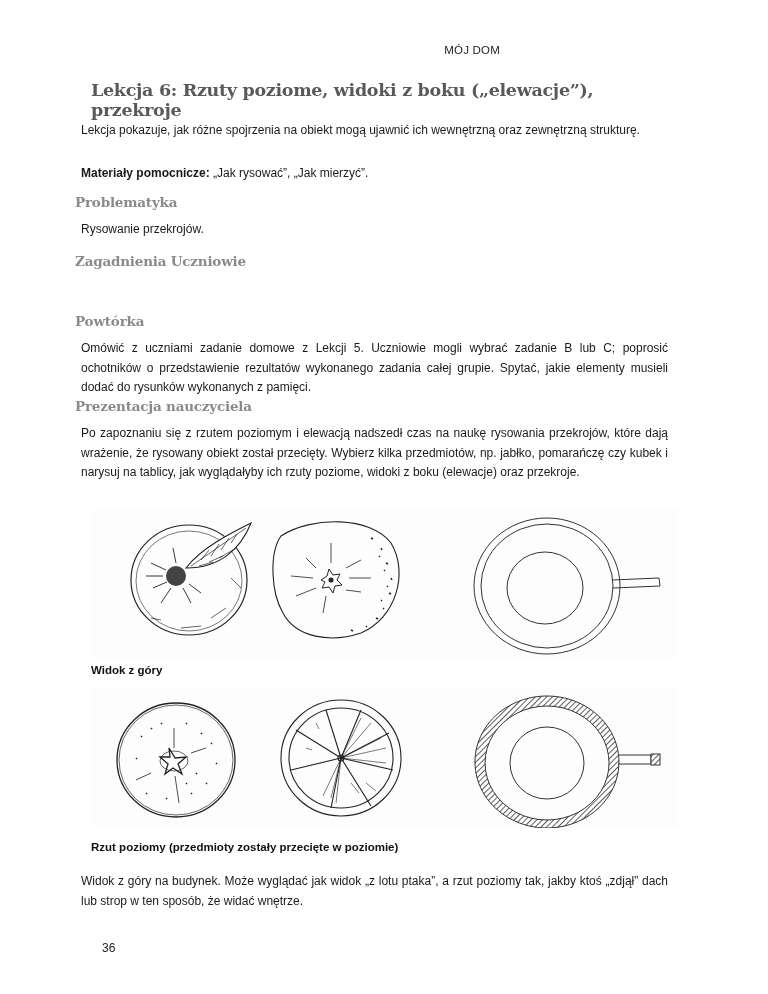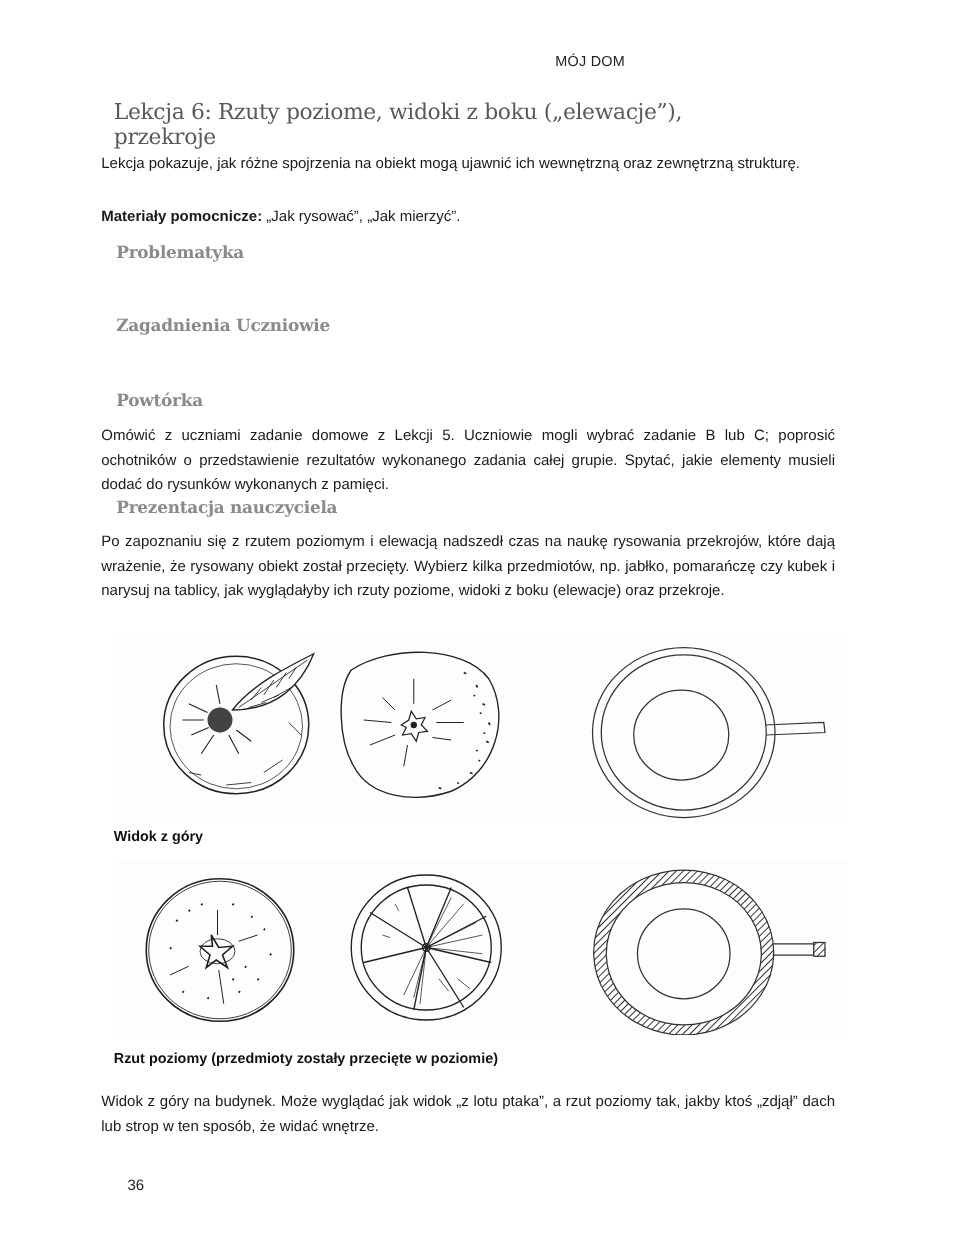--- a/index.html
+++ b/index.html
@@ -1,21 +1,21 @@
 <!DOCTYPE html>
 <html><head>
 <meta charset="utf-8">
 <style>
   html, body { margin: 0; padding: 0; background: #ffffff; }
   body { width: 768px; height: 994px; position: relative; overflow: hidden; font-family: "Liberation Sans", sans-serif; color: #1a1a1a; }
   .page { position: absolute; left: 0; top: 0; width: 620px; height: 994px; }
   .running-header { position: absolute; right: 120px; top: 44px; font-size: 11.5px; letter-spacing: 0.2px; color: #222; }
-  .title { position: absolute; left: 91px; top: 80px; font-family: "DejaVu Serif", serif; font-weight: normal; font-size: 17.5px; color: #595959; letter-spacing: -0.3px; }
+  .title { position: absolute; left: 91px; top: 80px; font-family: "DejaVu Serif", serif; font-weight: bold; font-size: 17.5px; color: #595959; letter-spacing: -0.3px; }
   .para { position: absolute; left: 81px; width: 587px; font-size: 12px; line-height: 19.5px; text-align: justify; color: #1a1a1a; }
-  .h2 { position: absolute; left: 93px; font-family: "DejaVu Serif", serif; font-weight: bold; font-size: 13.5px; color: #8a8a8a; letter-spacing: -0.2px; }
+  .h2 { position: absolute; left: 75px; font-family: "DejaVu Serif", serif; font-weight: bold; font-size: 13.5px; color: #8a8a8a; letter-spacing: -0.2px; }
   .b { font-weight: bold; }
   .caption { position: absolute; left: 91px; font-size: 11.5px; font-weight: bold; color: #111; }
   .figure { position: absolute; left: 91px; width: 587px; background: #fdfdfd; }
   .page-number { position: absolute; left: 102px; top: 941px; font-size: 12px; color: #222; }
   svg { display: block; }
 </style>
 </head>
 <body>
 
 <div class="page">
@@ -24,20 +24,21 @@
 
   <div class="title">Lekcja 6: Rzuty poziome, widoki z boku („elewacje”), przekroje</div>
 
   <div class="para" style="top:121px;">Lekcja pokazuje, jak różne spojrzenia na obiekt mogą ujawnić ich wewnętrzną oraz zewnętrzną strukturę.</div>
 
   <div class="para" style="top:164px;">
     <span class="b">Materiały pomocnicze:</span><span> „Jak rysować”, „Jak mierzyć”.</span>
   </div>
 
   <div class="h2" style="top:194px;">Problematyka</div>
+  <div class="para" style="top:220px;">Rysowanie przekrojów.</div>
 
   <div class="h2" style="top:253px;">Zagadnienia Uczniowie</div>
 
   <div class="h2" style="top:313px;">Powtórka</div>
   <div class="para" style="top:339px;">Omówić z uczniami zadanie domowe z Lekcji 5. Uczniowie mogli wybrać zadanie B lub C; poprosić ochotników o przedstawienie rezultatów wykonanego zadania całej grupie. Spytać, jakie elementy musieli dodać do rysunków wykonanych z pamięci.</div>
 
   <div class="h2" style="top:398px;">Prezentacja nauczyciela</div>
   <div class="para" style="top:424px;">Po zapoznaniu się z rzutem poziomym i elewacją nadszedł czas na naukę rysowania przekrojów, które dają wrażenie, że rysowany obiekt został przecięty. Wybierz kilka przedmiotów, np. jabłko, pomarańczę czy kubek i narysuj na tablicy, jak wyglądałyby ich rzuty poziome, widoki z boku (elewacje) oraz przekroje.</div>
 
   <div class="figure" style="top:508px; height:150px;">

